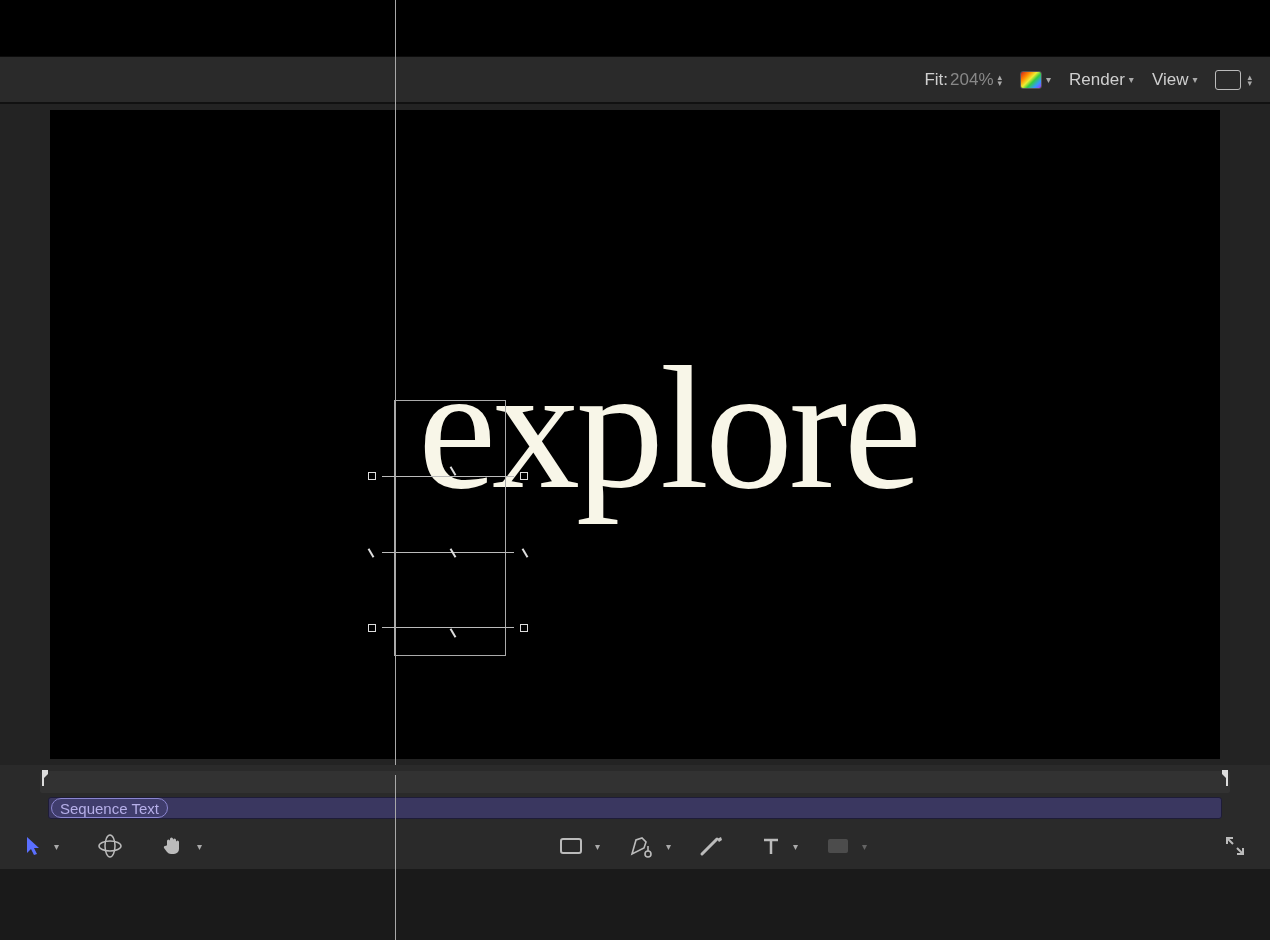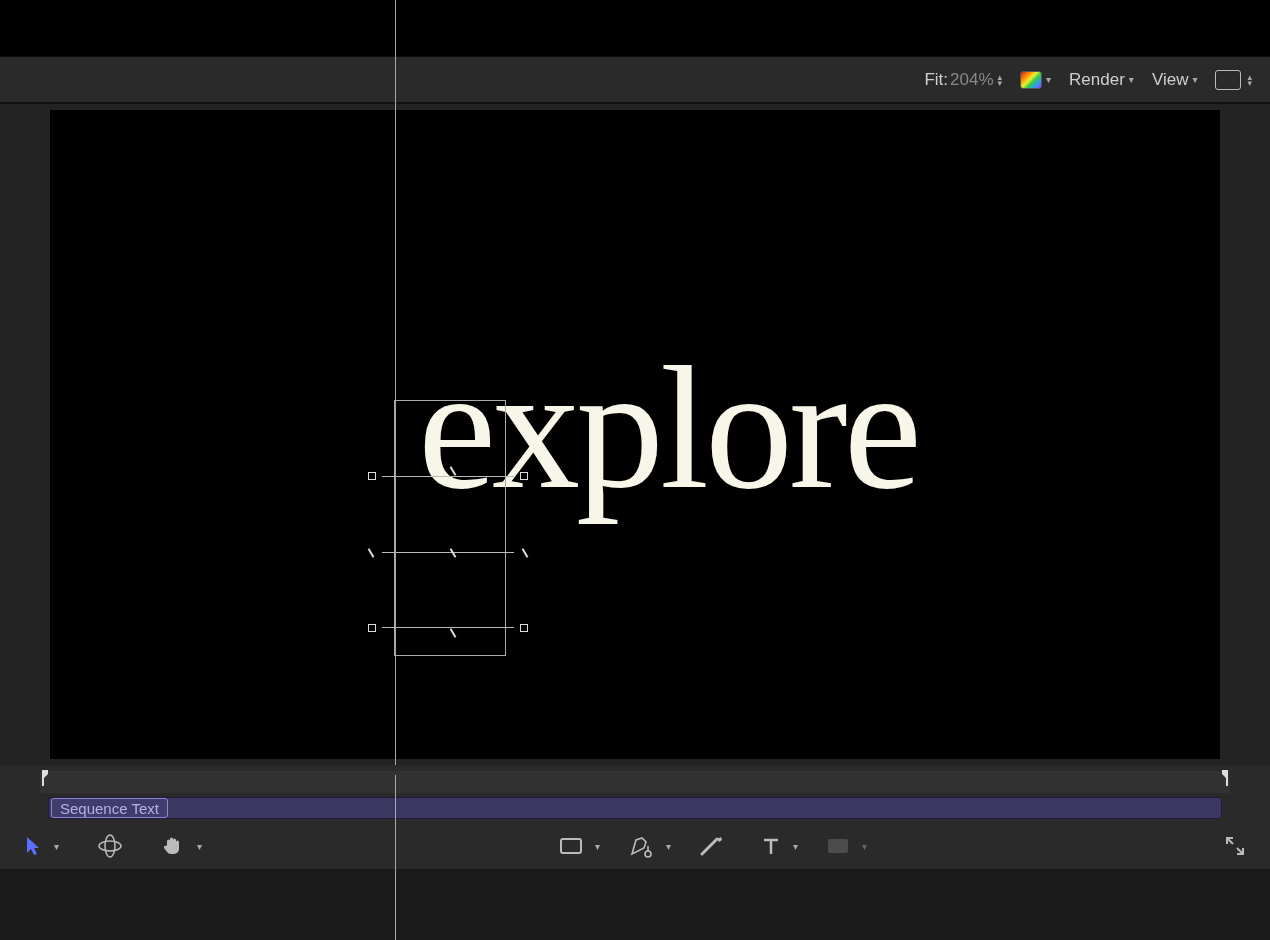--- a/index.html
+++ b/index.html
@@ -151,21 +151,21 @@
     border: 1px solid #1e1c38;
     border-radius: 3px;
   }
   .seq-label-box {
     position: absolute;
     left: 51px;
     top: 33px;
     height: 20px;
     padding: 0 8px;
     border: 1px solid #8b86d0;
-    border-radius: 3px;
+    border-radius: 10px;
     background: rgba(74,70,130,0.4);
     display: flex; align-items: center;
   }
   .seq-label-box span {
     color: #b6afe9;
     font-size: 15px;
   }
 
   .toolbar-bottom {
     position: absolute;

